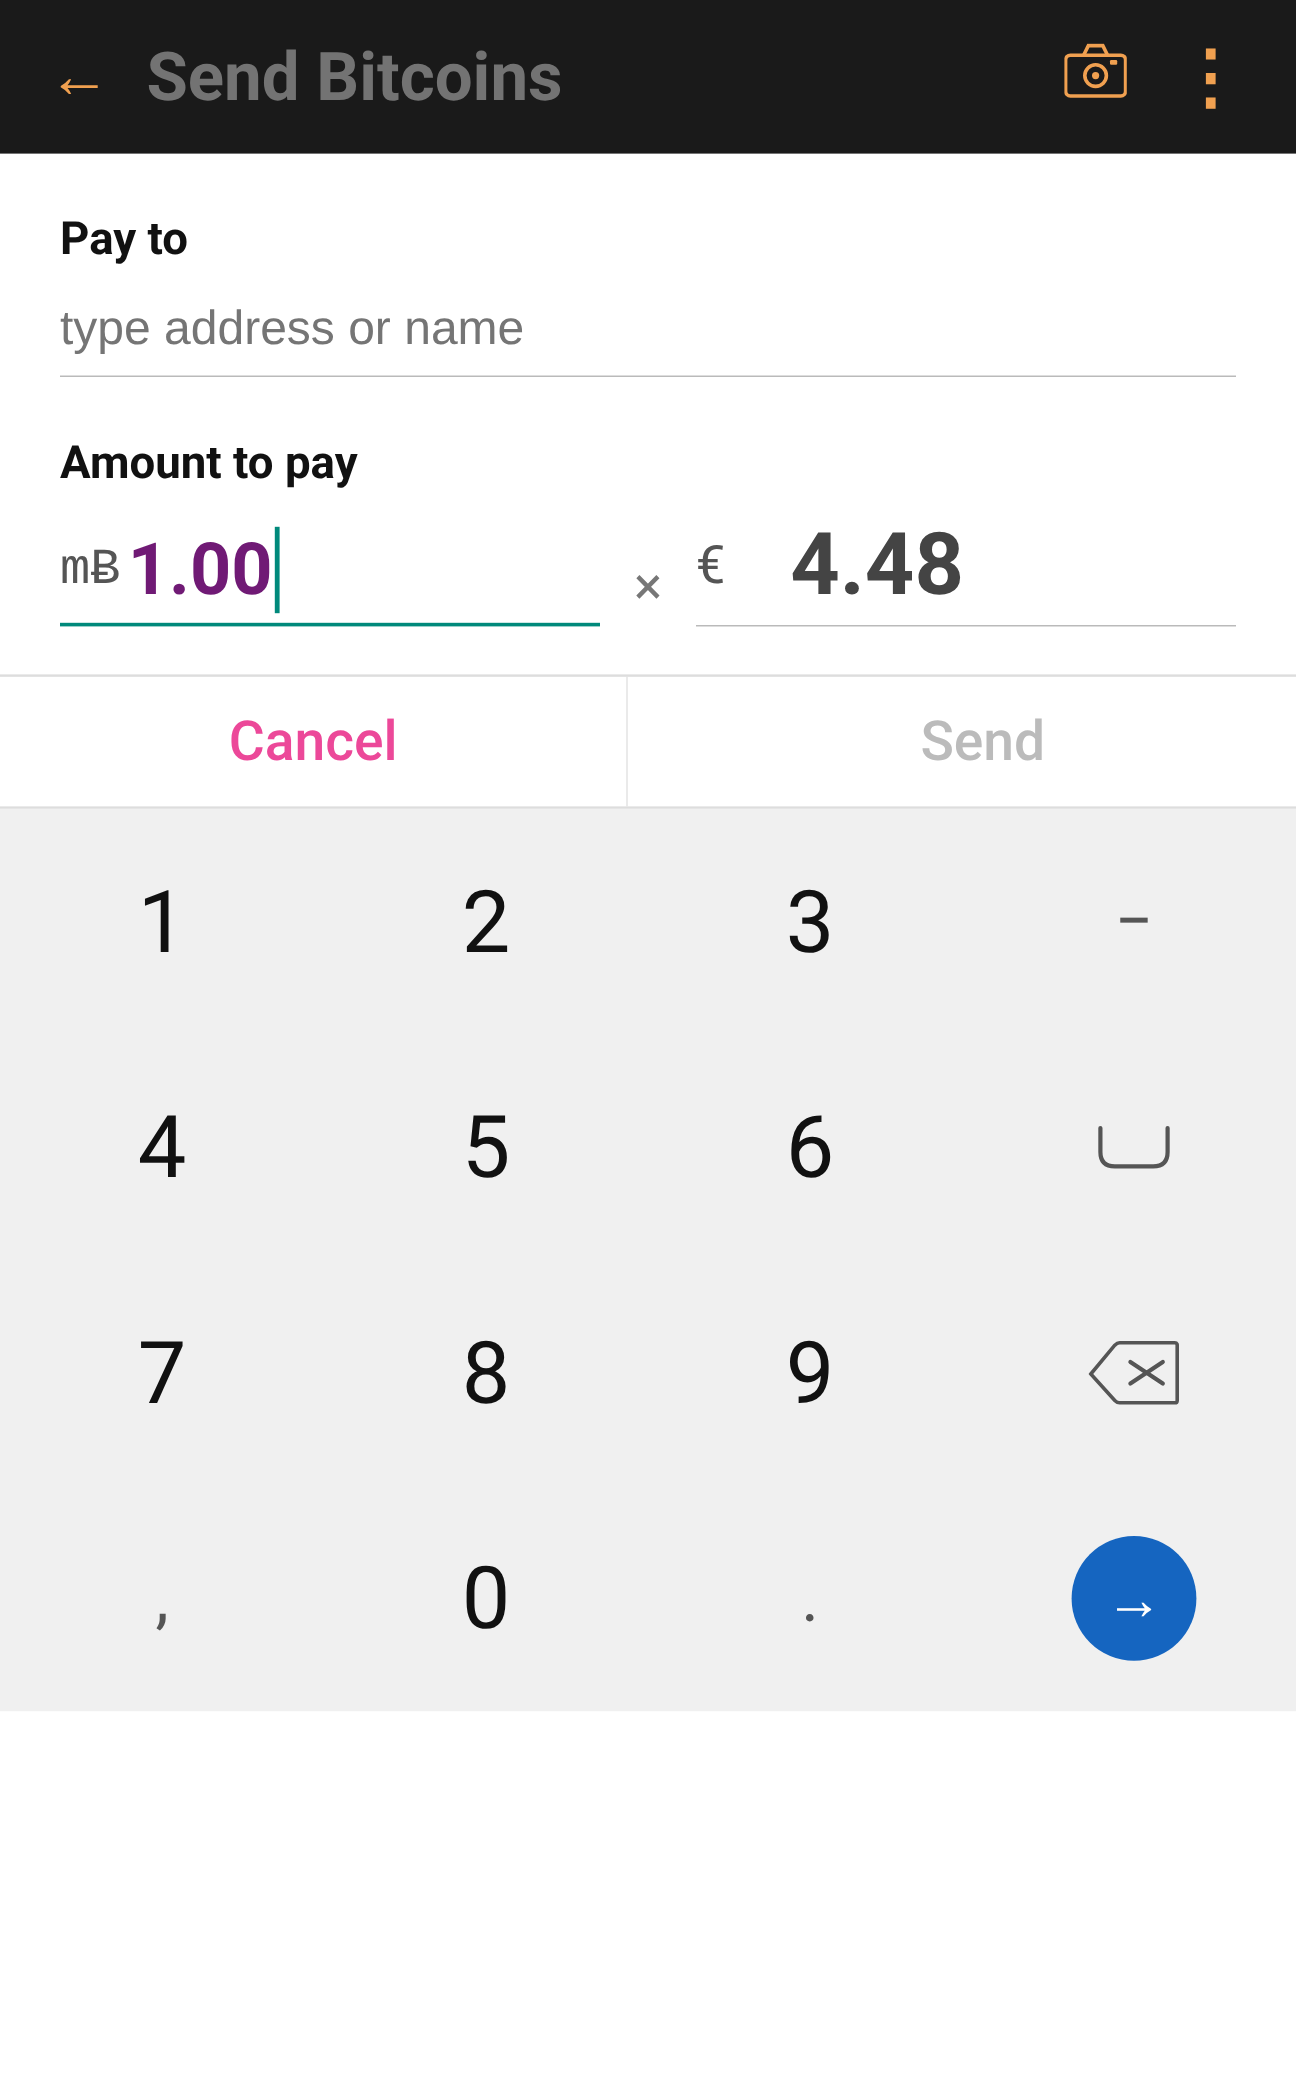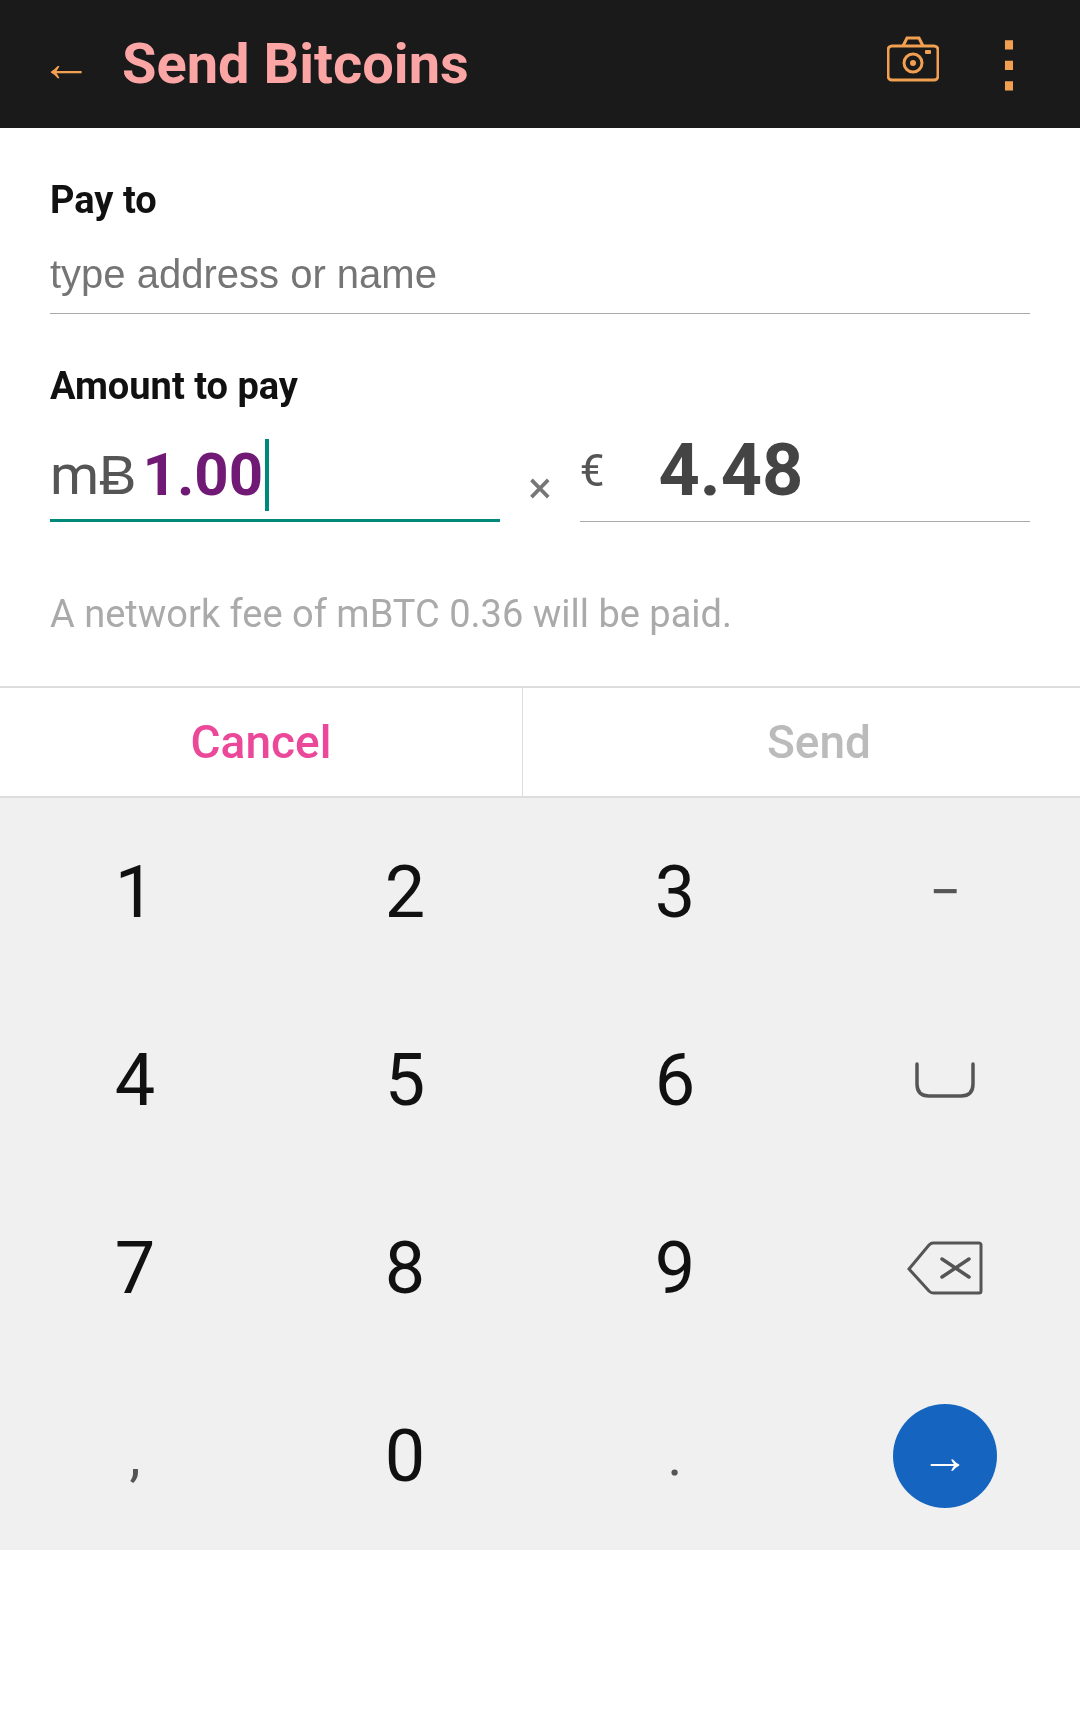--- a/index.html
+++ b/index.html
@@ -23,21 +23,21 @@
       position: relative;
     }
     .header-back {
       color: #f0a050;
       font-size: 52px;
       cursor: pointer;
       margin-right: 30px;
       line-height: 1;
     }
     .header-title {
-      color: #fca5a5;
+      color: #737373;
       font-size: 56px;
       font-weight: bold;
       flex: 1;
     }
     .header-icons {
       display: flex;
       align-items: center;
       gap: 40px;
     }
     .header-camera {
@@ -85,24 +85,25 @@
 
     .amount-btc-wrapper {
       display: flex;
       align-items: center;
       border-bottom: 3px solid #00897b;
       flex: 1;
       padding-bottom: 8px;
     }
 
     .amount-prefix {
-      font-size: 56px;
+      font-size: 42px;
       color: #555;
       margin-right: 6px;
       white-space: nowrap;
+      font-family: Liberation Mono, monospace;
     }
 
     .amount-btc-value {
       font-size: 60px;
       font-weight: bold;
       color: #701a75;
       line-height: 1;
     }
 
     .amount-cursor {
@@ -292,21 +293,20 @@
 
     <span class="amount-times">×</span>
 
     <div class="amount-eur-wrapper">
       <span class="amount-eur-prefix">€</span>
       <span class="amount-eur-value">4.48</span>
     </div>
   </div>
 
   
-  <div class="network-fee">A network fee of mBTC 0.36 will be paid.</div>
 
   
 
 </div>
 
 <div class="divider"></div>
 
 <div class="action-row">
   <div class="action-cancel">Cancel</div>
   <div class="action-send">Send</div>

